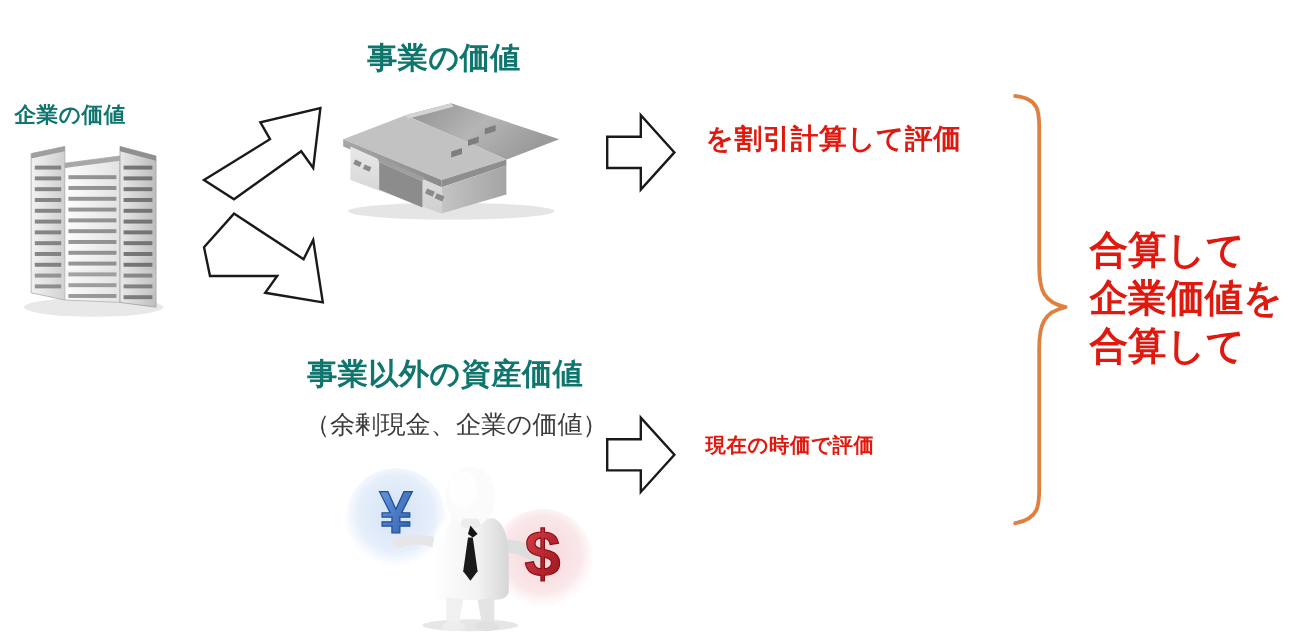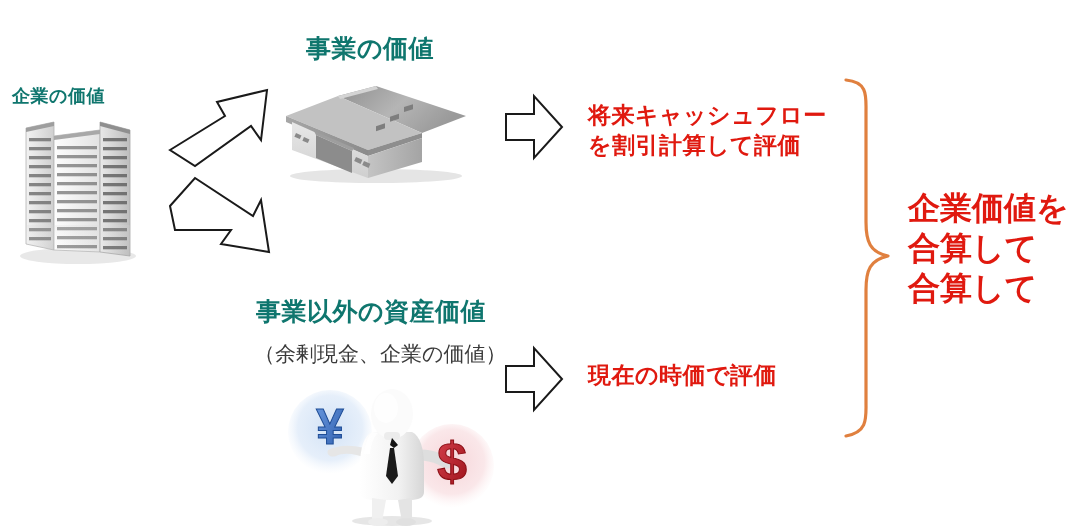--- a/index.html
+++ b/index.html
@@ -56,21 +56,21 @@
     font-size: 21px;
   }
   #note-dcf {
     left: 588px; top: 100px;
     font-size: 23px;
     line-height: 30px;
   }
   #note-dcf div { margin: 0; }
   #note-market {
     left: 588px; top: 360px;
-    font-size: 23px;
+    font-size: 17px;
   }
   #note-sum {
     left: 908px; top: 188px;
     font-size: 32px;
     line-height: 40px;
     color: #e0190f;
     font-weight: bold;
     white-space: nowrap;
   }
   #note-sum div { margin: 0; }
@@ -235,21 +235,20 @@
     </svg>
   </div>
 
   <div class="abs gfx" style="left:498px; top:92px; width:70px; height:70px;">
     <svg width="70" height="70" viewBox="0 0 70 70" xmlns="http://www.w3.org/2000/svg">
       <polygon points="8,22 36,22 36,4 64,35 36,66 36,48 8,48" fill="#ffffff" stroke="#1a1a1a" stroke-width="2" stroke-linejoin="miter"></polygon>
     </svg>
   </div>
 
   <div class="abs label-red" id="note-dcf">
-    <div>将来キャッシュフロー</div>
     <div>を割引計算して評価</div>
   </div>
 
   <span class="abs label-blue" id="title-nonbusiness">事業以外の資産価値</span>
 
   <span class="abs label-gray" id="subtitle-nonbusiness">（余剰現金、企業の価値）</span>
 
   <div class="abs gfx" style="left:286px; top:388px; width:212px; height:140px;">
     <svg width="212" height="140" viewBox="0 0 212 140" xmlns="http://www.w3.org/2000/svg">
       <defs>
@@ -326,18 +325,18 @@
   <span class="abs label-red" id="note-market">現在の時価で評価</span>
 
   <div class="abs gfx" style="left:832px; top:72px; width:70px; height:372px;">
     <svg width="70" height="372" viewBox="0 0 70 372" xmlns="http://www.w3.org/2000/svg">
       <path d="M14,8 C36,10 34,24 34,40 L34,150 C34,170 38,180 56,184
                C38,188 34,198 34,218 L34,330 C34,346 36,360 14,364" fill="none" stroke="#e0803f" stroke-width="3.2" stroke-linecap="round" stroke-linejoin="round"></path>
     </svg>
   </div>
 
   <div class="abs" id="note-sum">
+    <div>合算して</div>
     <div>企業価値を</div>
     <div>合算して</div>
-    <div>合算して</div>
   </div>
 
 </div>
 
 </body></html>

